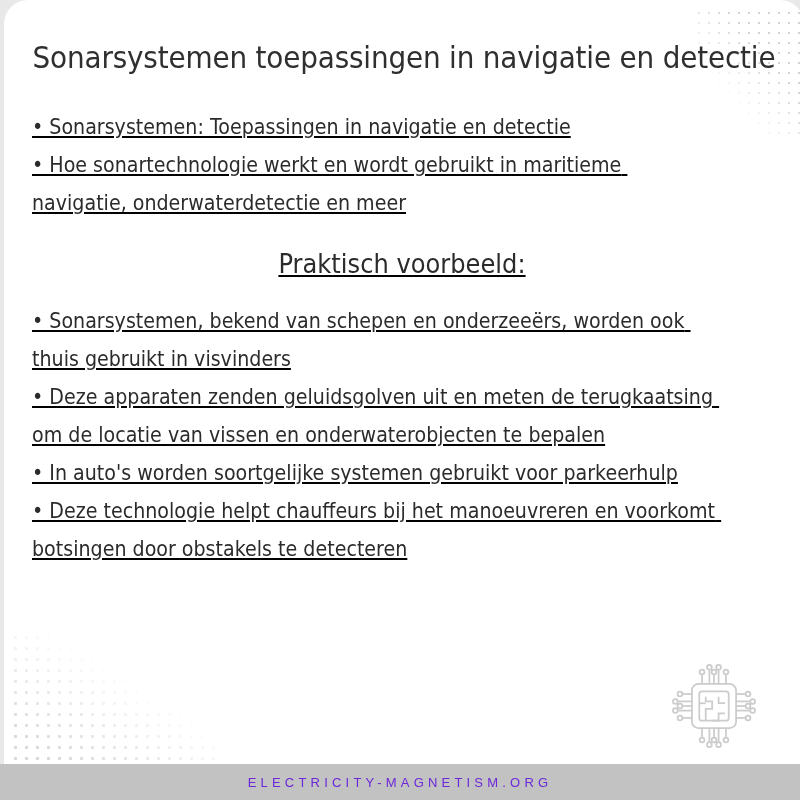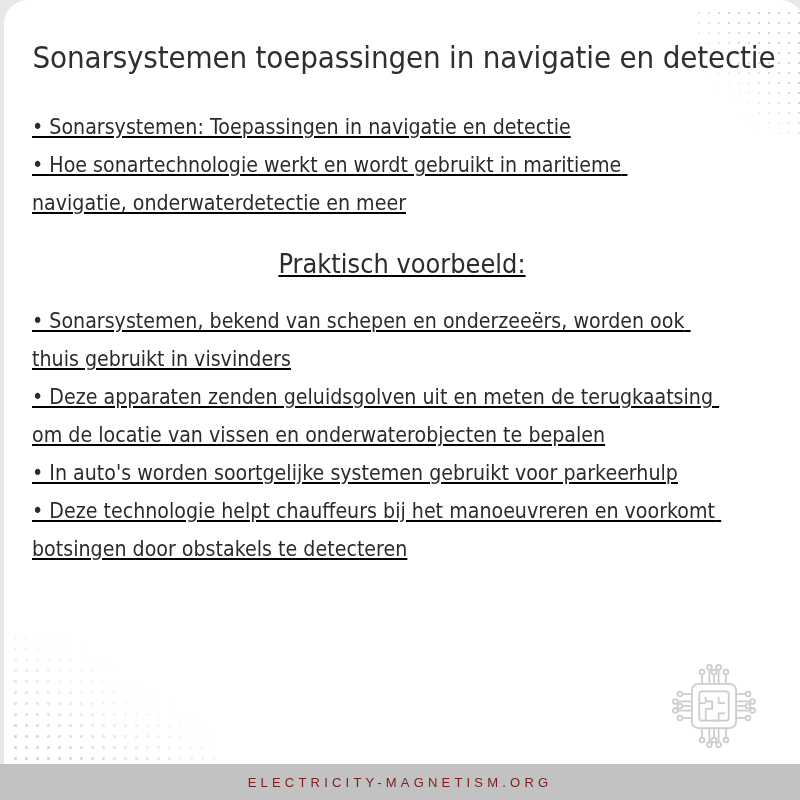--- a/index.html
+++ b/index.html
@@ -120,21 +120,21 @@
     left: 0;
     bottom: 0;
     width: 800px;
     height: 36px;
     background: #c2c2c2;
     display: flex;
     align-items: center;
     justify-content: center;
   }
   #footer-text {
-    color: #7f1d1d;
+    color: #6d28d9;
     font-size: 13px;
     letter-spacing: 4.2px;
     font-family: "Liberation Sans", sans-serif;
   }
 </style>
 </head>
 <body>
 
 <div id="slide">
 

